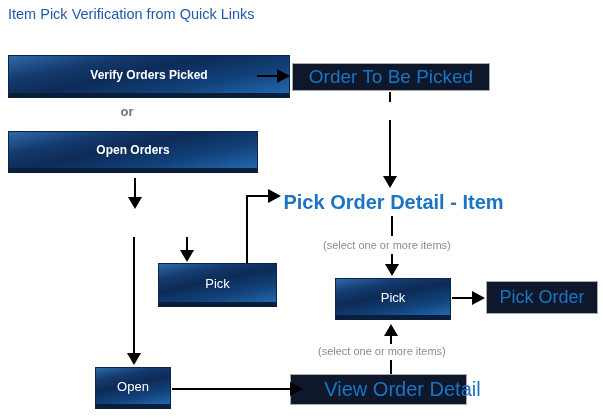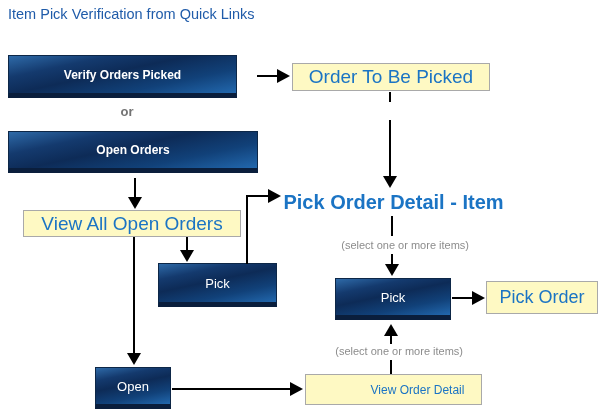--- a/index.html
+++ b/index.html
@@ -10,42 +10,42 @@
   .abs{position:absolute;}
   
   .title{left:8px;top:6px;font-size:14.5px;font-weight:normal;color:#1F5BA9;white-space:nowrap;}
   
   .navy-btn{
     display:flex;align-items:center;justify-content:center;
     background:linear-gradient(168deg,#2e6aa8 0%,#143a6e 25%,#0d2b57 45%,#114179 72%,#2268ae 100%);
     border:1px solid #0d2747;border-bottom:5px solid #0a1e3c;
     color:#ffffff;box-sizing:border-box;
   }
-  .btn-verify{left:8px;top:55px;width:229px;height:43px;font-size:12px;font-weight:bold;}
+  .btn-verify{left:8px;top:55px;width:282px;height:43px;font-size:12px;font-weight:bold;}
   .btn-open{left:8px;top:131px;width:250px;height:42px;font-size:12px;font-weight:bold;}
   .btn-pick-left{left:158px;top:263px;width:119px;height:44px;font-size:13px;}
   .btn-pick-right{left:335px;top:278px;width:116px;height:42px;font-size:13px;}
   .btn-view{left:95px;top:367px;width:76px;height:42px;font-size:13px;}
   
   .page-box{
     display:flex;align-items:center;justify-content:center;
-    background:#fef9c3;border:1px solid #a9a9a9;color:#1B74C4;box-sizing:border-box;
+    background:#0f172a;border:1px solid #a9a9a9;color:#1B74C4;box-sizing:border-box;
     white-space:nowrap;
   }
   .box-order{left:292px;top:63px;width:198px;height:28px;font-size:19px;}
   .box-viewall{left:23px;top:210px;width:218px;height:27px;font-size:19px;}
   .box-pickorder{left:486px;top:281px;width:112px;height:33px;font-size:18px;}
-  .box-viewdetail{left:305px;top:374px;width:177px;height:31px;font-size:12px;padding-left:48px;}
+  .box-viewdetail{left:290px;top:374px;width:177px;height:31px;font-size:20px;padding-left:48px;}
   
   .label-detail{left:283px;top:190px;width:221px;height:24px;color:#1B74C4;font-size:20px;
     display:flex;align-items:center;justify-content:center;white-space:nowrap;font-weight:bold;}
   
   .or-label{left:110px;top:104px;width:34px;text-align:center;font-size:13px;font-weight:bold;color:#737373;}
   .enter-label{left:330px;top:102px;width:120px;text-align:center;font-size:12px;color:#1a1a1a;}
-  .note{font-size:11px;color:#8c8c8c;text-align:right;white-space:nowrap;}
+  .note{font-size:11px;color:#8c8c8c;text-align:left;white-space:nowrap;}
   .note1{left:323px;top:239px;width:146px;}
   .note2{left:318px;top:345px;width:145px;}
   
   .hline{height:2px;background:#000;}
   .vline{width:2px;background:#000;}
   .head-right{width:0;height:0;border-top:7px solid transparent;border-bottom:7px solid transparent;border-left:13px solid #000;}
   .head-down{width:0;height:0;border-left:7px solid transparent;border-right:7px solid transparent;border-top:12px solid #000;}
   .head-up{width:0;height:0;border-left:7px solid transparent;border-right:7px solid transparent;border-bottom:12px solid #000;}
 </style>
 </head>
@@ -55,21 +55,20 @@
 
   <div class="abs title">Item Pick Verification from Quick Links</div>
 
   <div class="abs navy-btn btn-verify">Verify Orders Picked</div>
   <div class="abs navy-btn btn-open">Open Orders</div>
   <div class="abs navy-btn btn-pick-left">Pick</div>
   <div class="abs navy-btn btn-pick-right">Pick</div>
   <div class="abs navy-btn btn-view">Open</div>
 
   <div class="abs page-box box-order">Order To Be Picked</div>
-  <div class="abs page-box box-viewall">View All Open Orders</div>
   <div class="abs page-box box-pickorder">Pick Order</div>
   <div class="abs page-box box-viewdetail">View Order Detail</div>
   <div class="abs label-detail">Pick Order Detail - Item</div>
 
   <div class="abs or-label">or</div>
   <div class="abs note note1">(select one or more items)</div>
   <div class="abs note note2">(select one or more items)</div>
 
   <div class="abs hline" style="left:257px;top:75px;width:21px;"></div>
   <div class="abs head-right" style="left:277px;top:69px;"></div>

